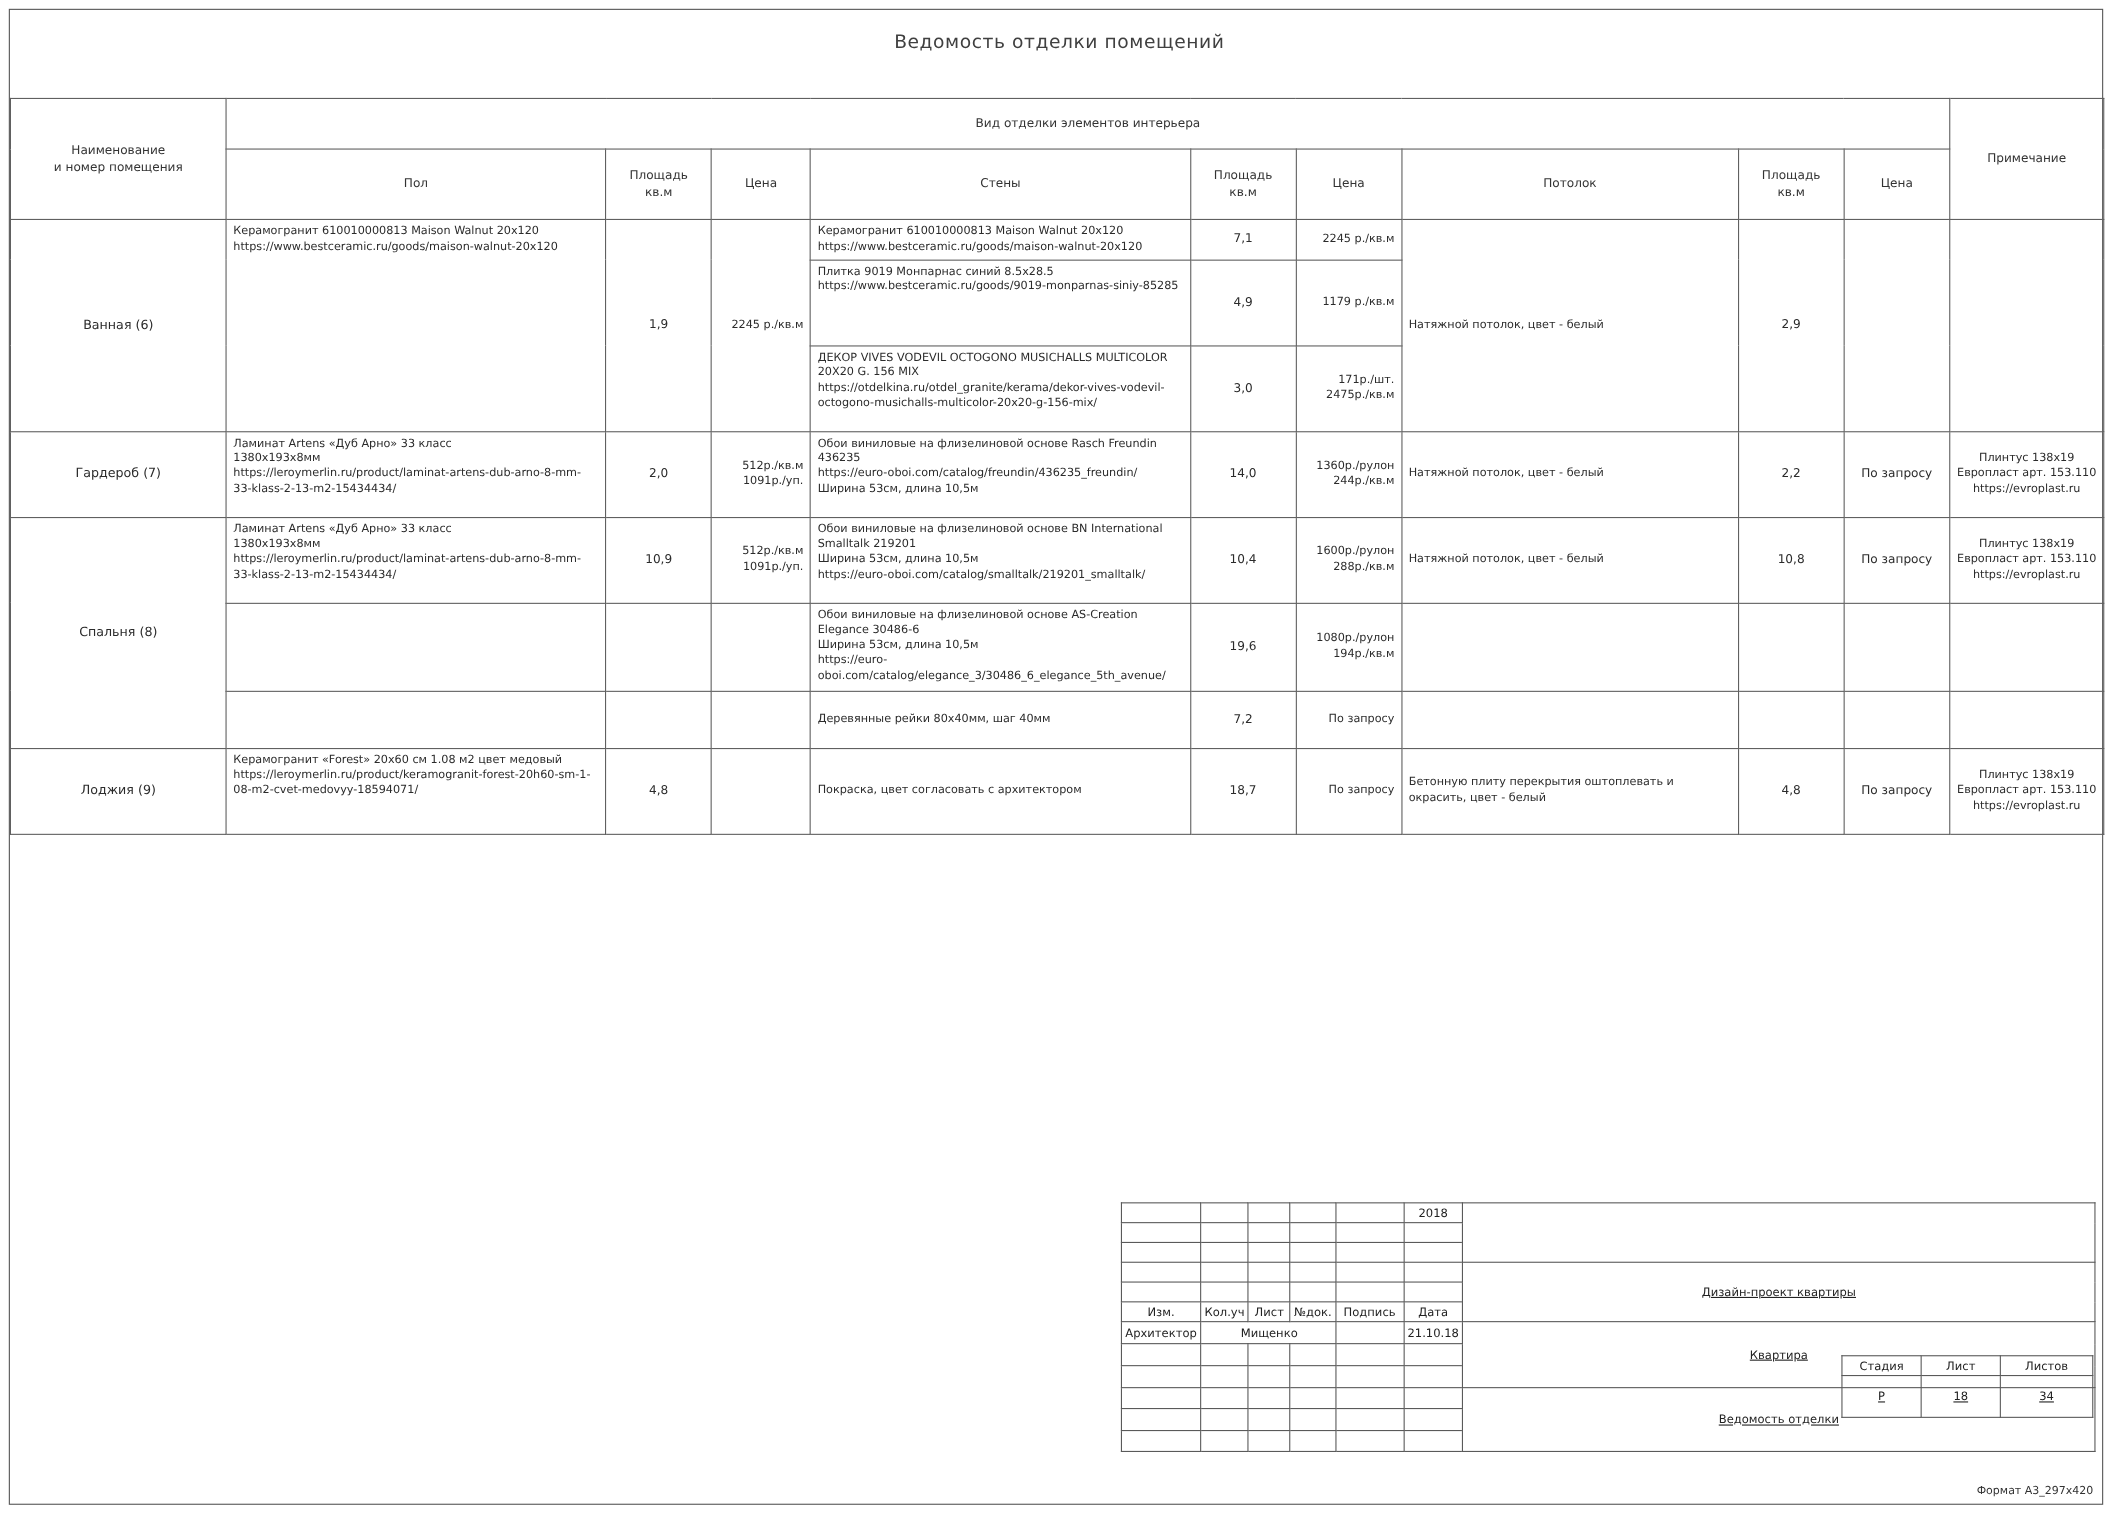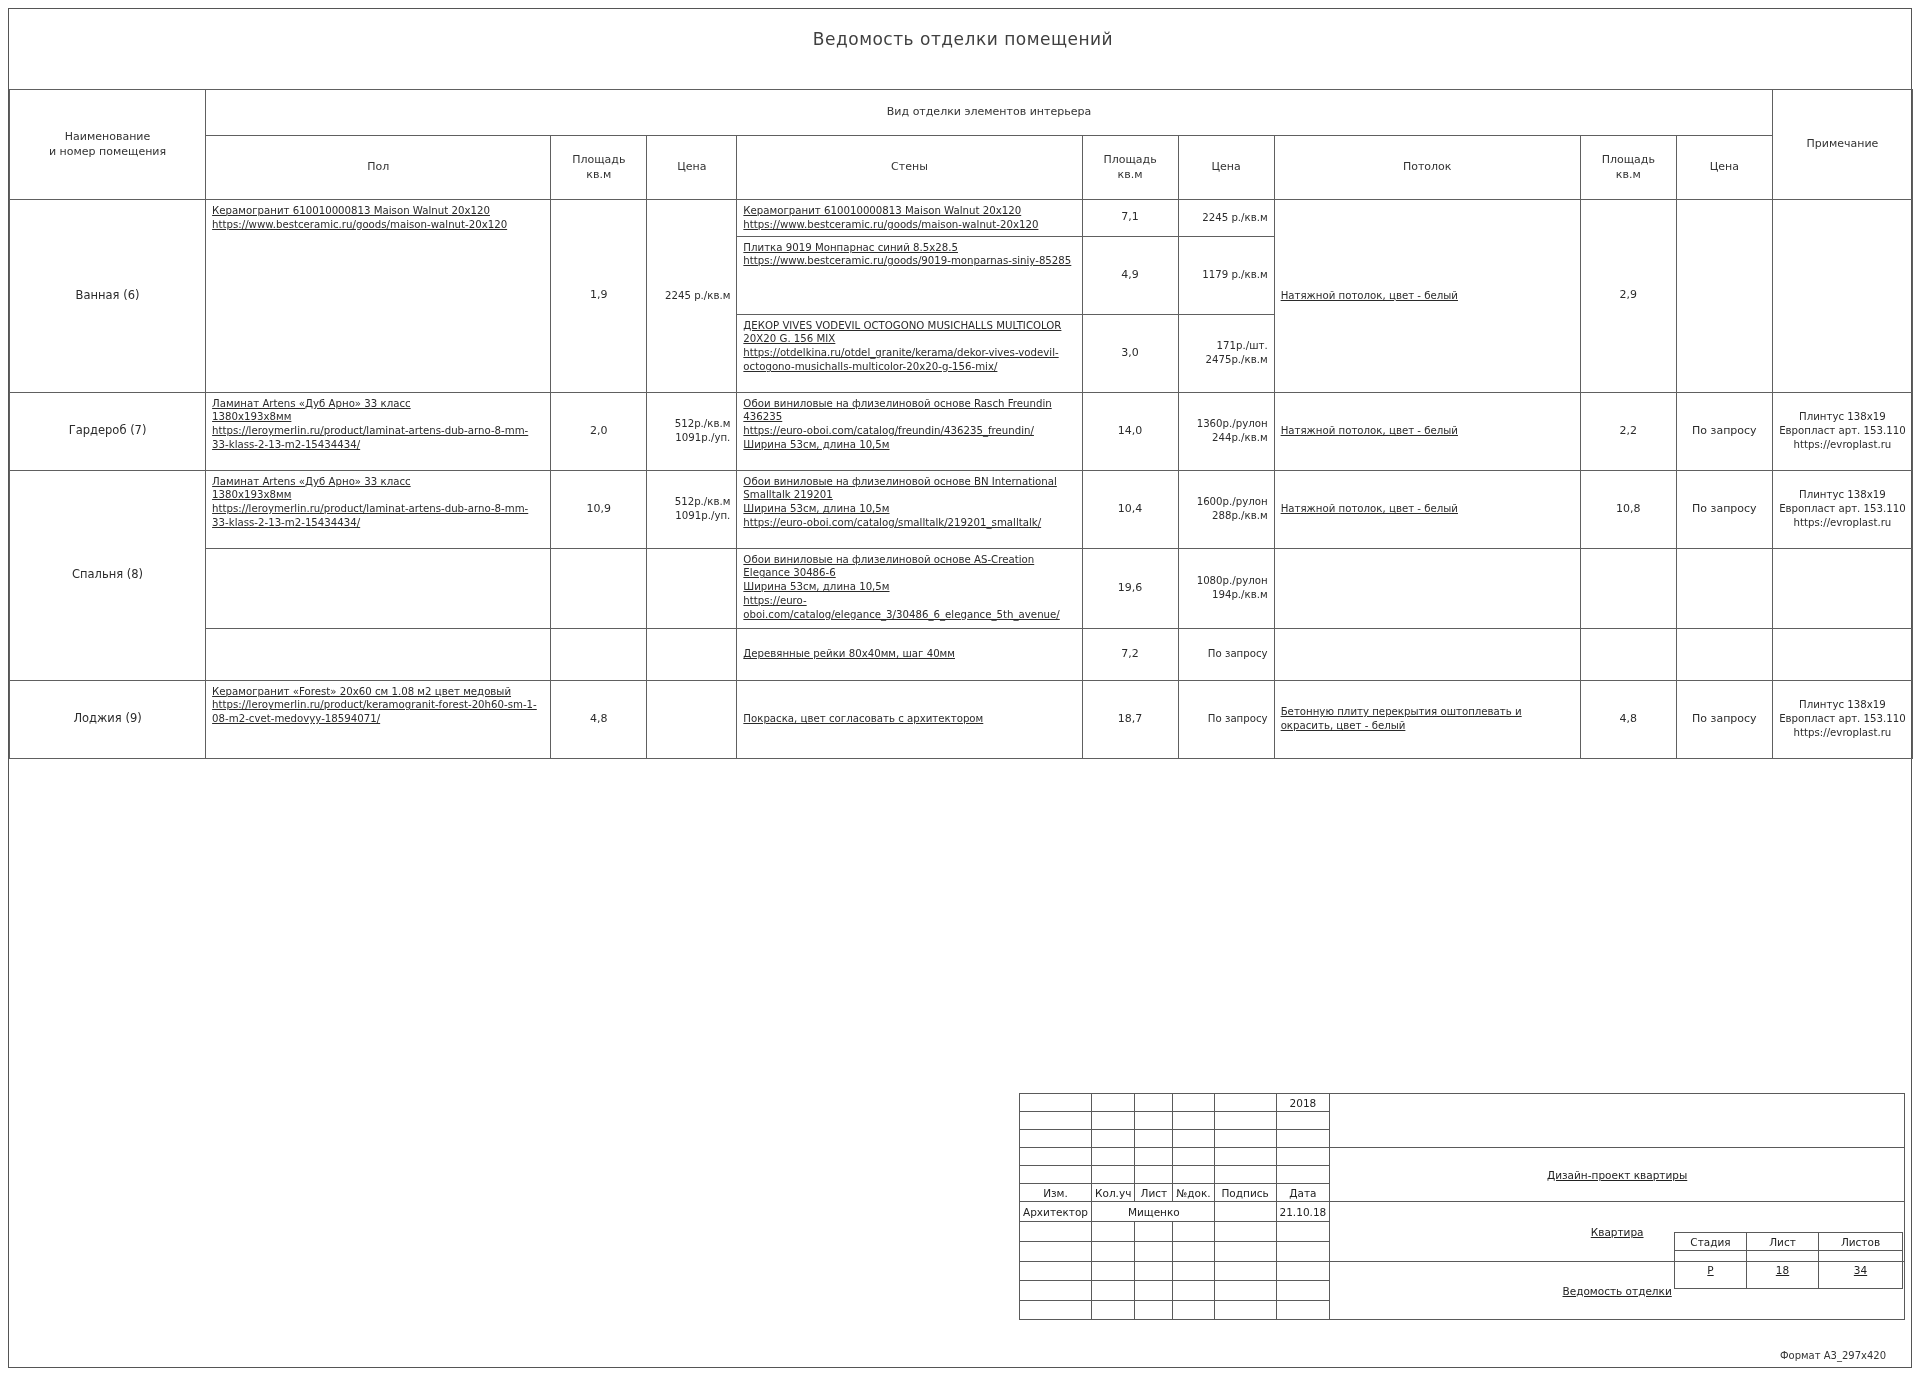--- a/index.html
+++ b/index.html
@@ -50,21 +50,21 @@
     vertical-align: middle !important;
     font-size: 11px;
     color: #333;
   }
   .c-mid { vertical-align: middle !important; }
   .room-name {
     text-align: center;
     vertical-align: middle !important;
     font-size: 11.5px;
   }
-  .txt { font-size: 10.2px; word-break: break-word; text-decoration: underline; }
+  .txt { font-size: 10.2px; word-break: break-word; }
   .num { text-align: center; vertical-align: middle !important; font-size: 11px; }
   .price { text-align: right; vertical-align: middle !important; font-size: 10.2px; padding-left: 8px; }
   .note { font-size: 10.2px; text-align: center; vertical-align: middle !important; }
   .blank { }
   
   col.c1 { width: 196px; }
   col.c2 { width: 345px; }
   col.c3 { width: 96px; }
   col.c4 { width: 90px; }
   col.c5 { width: 345px; }
@@ -90,21 +90,21 @@
     height: 18px;
     font-size: 10.5px;
     text-align: center;
     vertical-align: middle;
     white-space: nowrap;
   }
   .st-right { width: 580px; }
   .big { font-size: 13.5px; text-decoration: underline; }
   .format {
     position: absolute;
-    right: 25px; bottom: 6px;
+    right: 8px; bottom: 6px;
     font-size: 10px;
     color: #333;
   }
 </style>
 </head>
 <body>
 
 <div class="sheet">
 
   <div class="doc-title">Ведомость отделки помещений</div>

